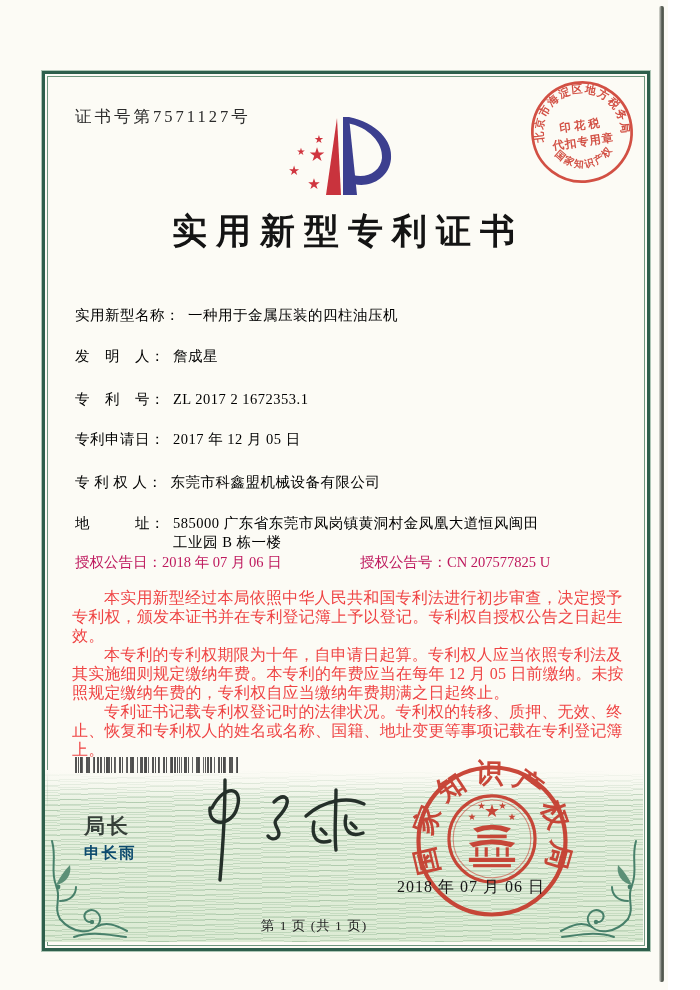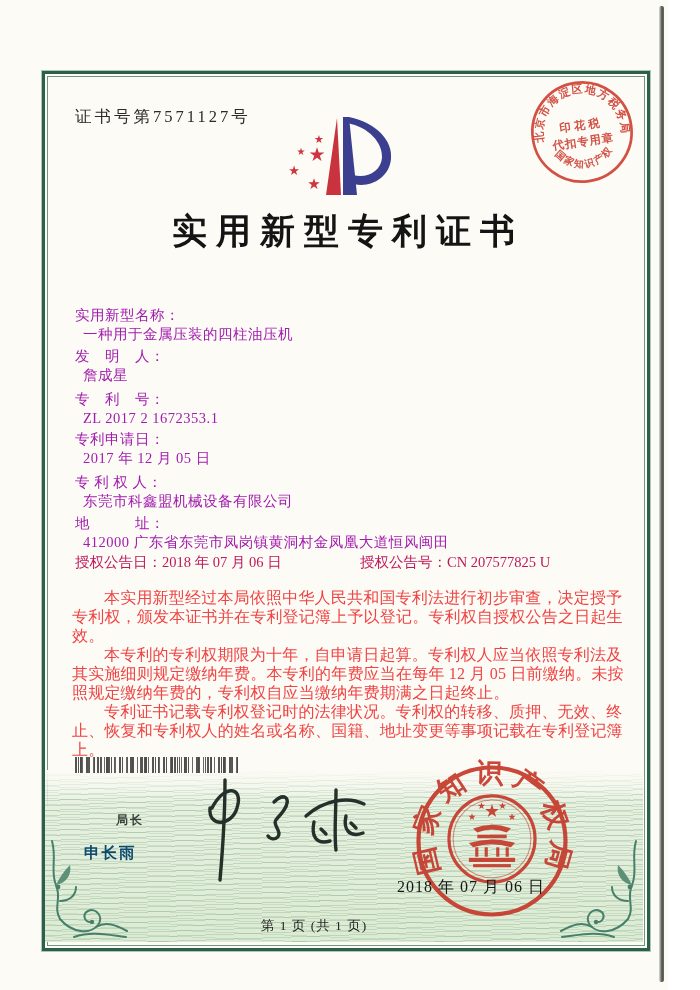--- a/index.html
+++ b/index.html
@@ -14,21 +14,21 @@
       border:3px solid #2e5f4c;box-shadow:0 0 0 1px #aec6b6;}
   .frame .inner{position:absolute;inset:2px;border:1px solid #6f977f;}
   .cert-no{position:absolute;left:75px;top:106px;font-size:16.5px;letter-spacing:3px;color:#2b2b2b;}
   .title{position:absolute;left:42px;top:208px;width:604px;text-align:center;
       font-size:35px;font-weight:bold;letter-spacing:9px;color:#141414;padding-left:8px;box-sizing:border-box;}
   
   .logo{position:absolute;left:283px;top:101px;width:124px;height:102px;}
   
   .tax-stamp{position:absolute;left:520px;top:70px;width:124px;height:124px;opacity:.93;z-index:6;}
   
-  .field{position:absolute;left:75px;width:560px;font-size:14.5px;color:#a21caf;display:flex;flex-direction:column;}
+  .field{position:absolute;left:75px;width:560px;font-size:14.5px;color:#000000;display:flex;}
   .flabel{white-space:pre;letter-spacing:.5px;}
   .fvalue{margin-left:8px;letter-spacing:.5px;}
   .fvalue div{line-height:19px;}
   .grant-row{position:absolute;left:75px;top:553px;width:560px;font-size:14.5px;color:#be185d;}
   .grant-right{position:absolute;left:285px;top:0;}
   
   .paras{position:absolute;left:72px;top:588px;width:556px;font-size:16px;line-height:19px;color:#ef4444;}
   .paras p{margin:0;text-indent:2em;letter-spacing:.2px;}
   
   .barcode{position:absolute;left:75px;top:757px;width:164px;height:16px;opacity:.88;z-index:4;
@@ -40,21 +40,21 @@
      background:
        repeating-linear-gradient(178deg,rgba(116,162,120,.30) 0 1px,rgba(116,162,120,0) 1px 5px),
        repeating-linear-gradient(182.5deg,rgba(116,162,120,.22) 0 1px,rgba(116,162,120,0) 1px 6px),
        linear-gradient(180deg,rgba(233,242,229,.45) 0,#e6f0df 40px,#dcebd4 100%);}
   .guilloche::before{content:"";position:absolute;left:0;top:0;right:0;height:30px;
      background:linear-gradient(180deg,#fcfbf5 0,rgba(252,251,245,0) 100%);}
   .flourish{position:absolute;width:82px;height:104px;z-index:2;}
   .flourish.left{left:46px;top:839px;}
   .flourish.right{left:560px;top:839px;transform:scaleX(-1);}
   
-  .sig-title{position:absolute;left:84px;top:812px;font-size:12px;font-weight:bold;color:#37403a;z-index:3;letter-spacing:2px;margin-left:32px;}
+  .sig-title{position:absolute;left:84px;top:812px;font-size:21px;font-weight:bold;color:#37403a;z-index:3;letter-spacing:2px;}
   .sig-name{position:absolute;left:84px;top:843px;font-size:15.5px;font-weight:bold;color:#0c4a6e;z-index:3;letter-spacing:2px;}
   .sig-script{position:absolute;left:182px;top:772px;width:200px;height:122px;z-index:3;}
   
   .seal{position:absolute;left:408px;top:757px;width:168px;height:168px;z-index:3;opacity:.92;}
   .seal-date{position:absolute;left:397px;top:877px;font-size:16px;color:#161616;letter-spacing:1px;z-index:4;}
   .footer{position:absolute;left:42px;top:917px;width:604px;text-align:center;font-size:13.5px;color:#262626;
      z-index:4;transform:translateX(-30px);letter-spacing:1px;}
   svg text{font-family:"Liberation Serif","DejaVu Serif",serif;}
 </style>
 </head>
@@ -125,21 +125,22 @@
   </div>
   <div class="field" style="top:473px">
     <span class="flabel">专 利 权 人：</span>
     <span class="fvalue">
         <div>东莞市科鑫盟机械设备有限公司</div>
       </span>
   </div>
   <div class="field" style="top:514px">
     <span class="flabel">地　　　址：</span>
     <span class="fvalue">
-      <div>412000 广东省东莞市凤岗镇黄洞村金凤凰大道恒风闽田</div>
+      <div>585000 广东省东莞市凤岗镇黄洞村金凤凰大道恒风闽田</div>
+      <div>工业园 B 栋一楼</div>
     </span>
   </div>
 
   <div class="grant-row">
     <span>授权公告日：</span><span>2018 年 07 月 06 日</span>
     <span class="grant-right"><span>授权公告号：</span><span>CN 207577825 U</span></span>
   </div>
 
   <div class="paras">
     <p>本实用新型经过本局依照中华人民共和国专利法进行初步审查，决定授予专利权，颁发本证书并在专利登记簿上予以登记。专利权自授权公告之日起生效。</p>

